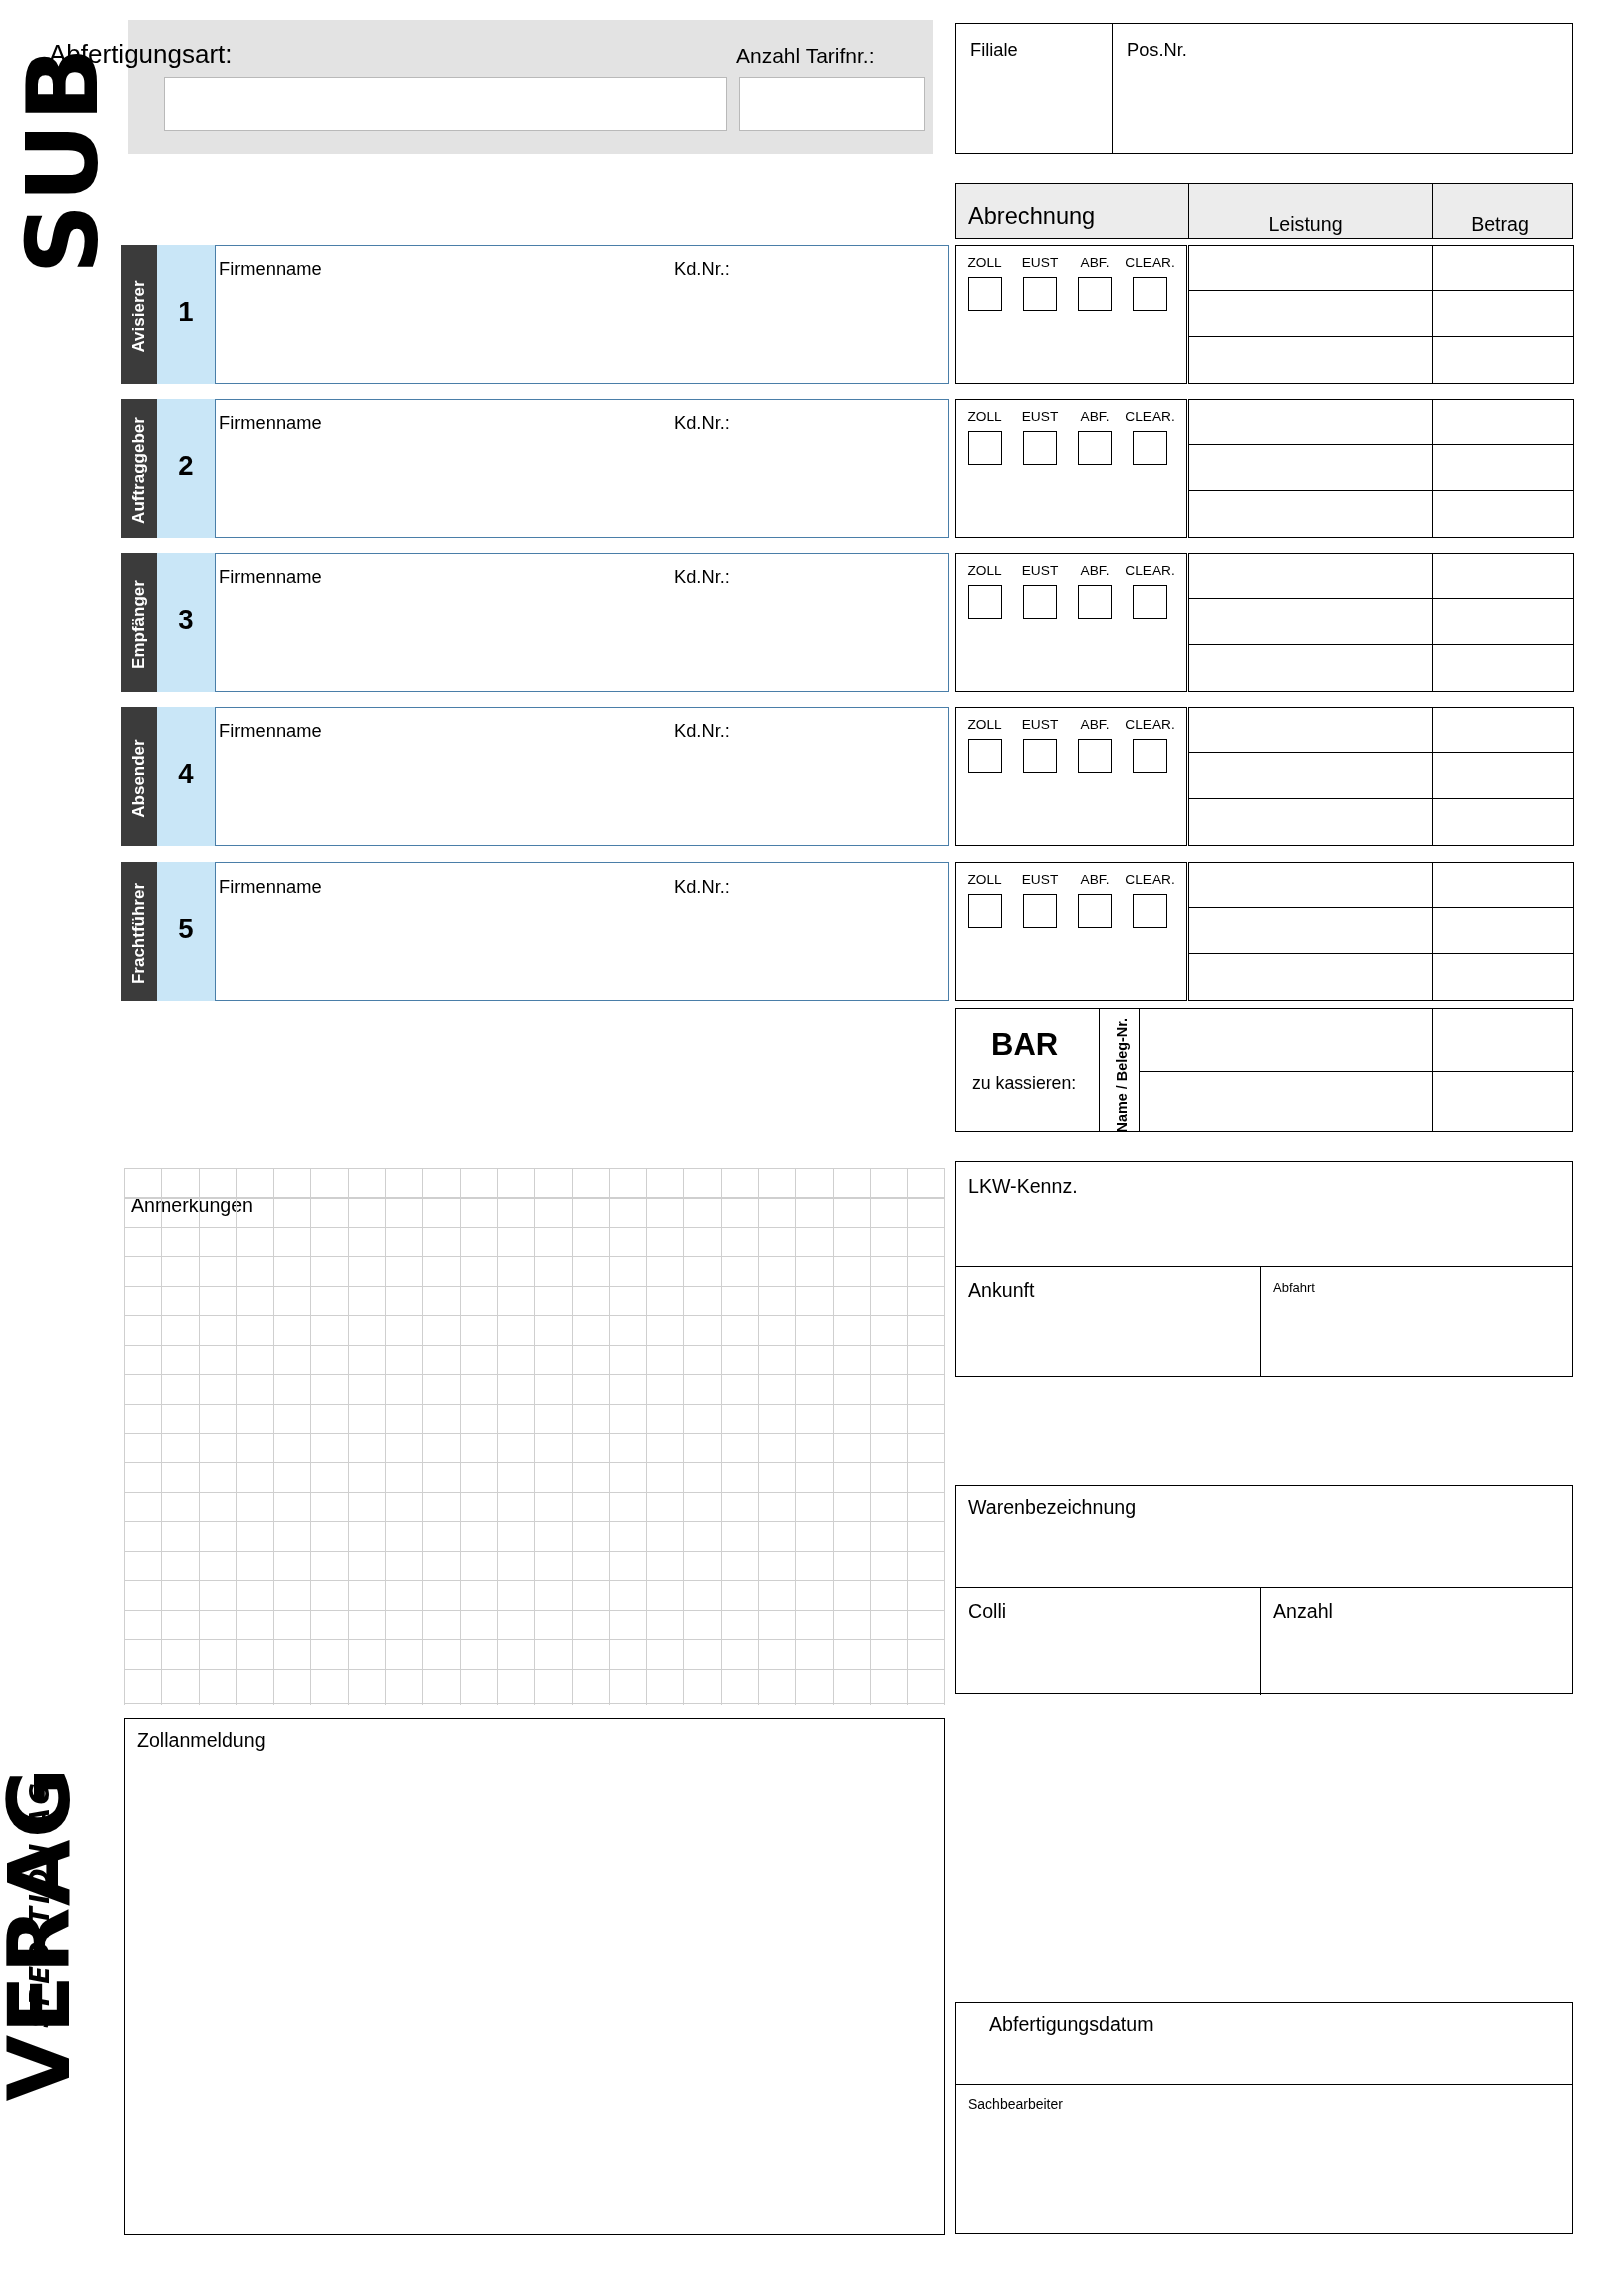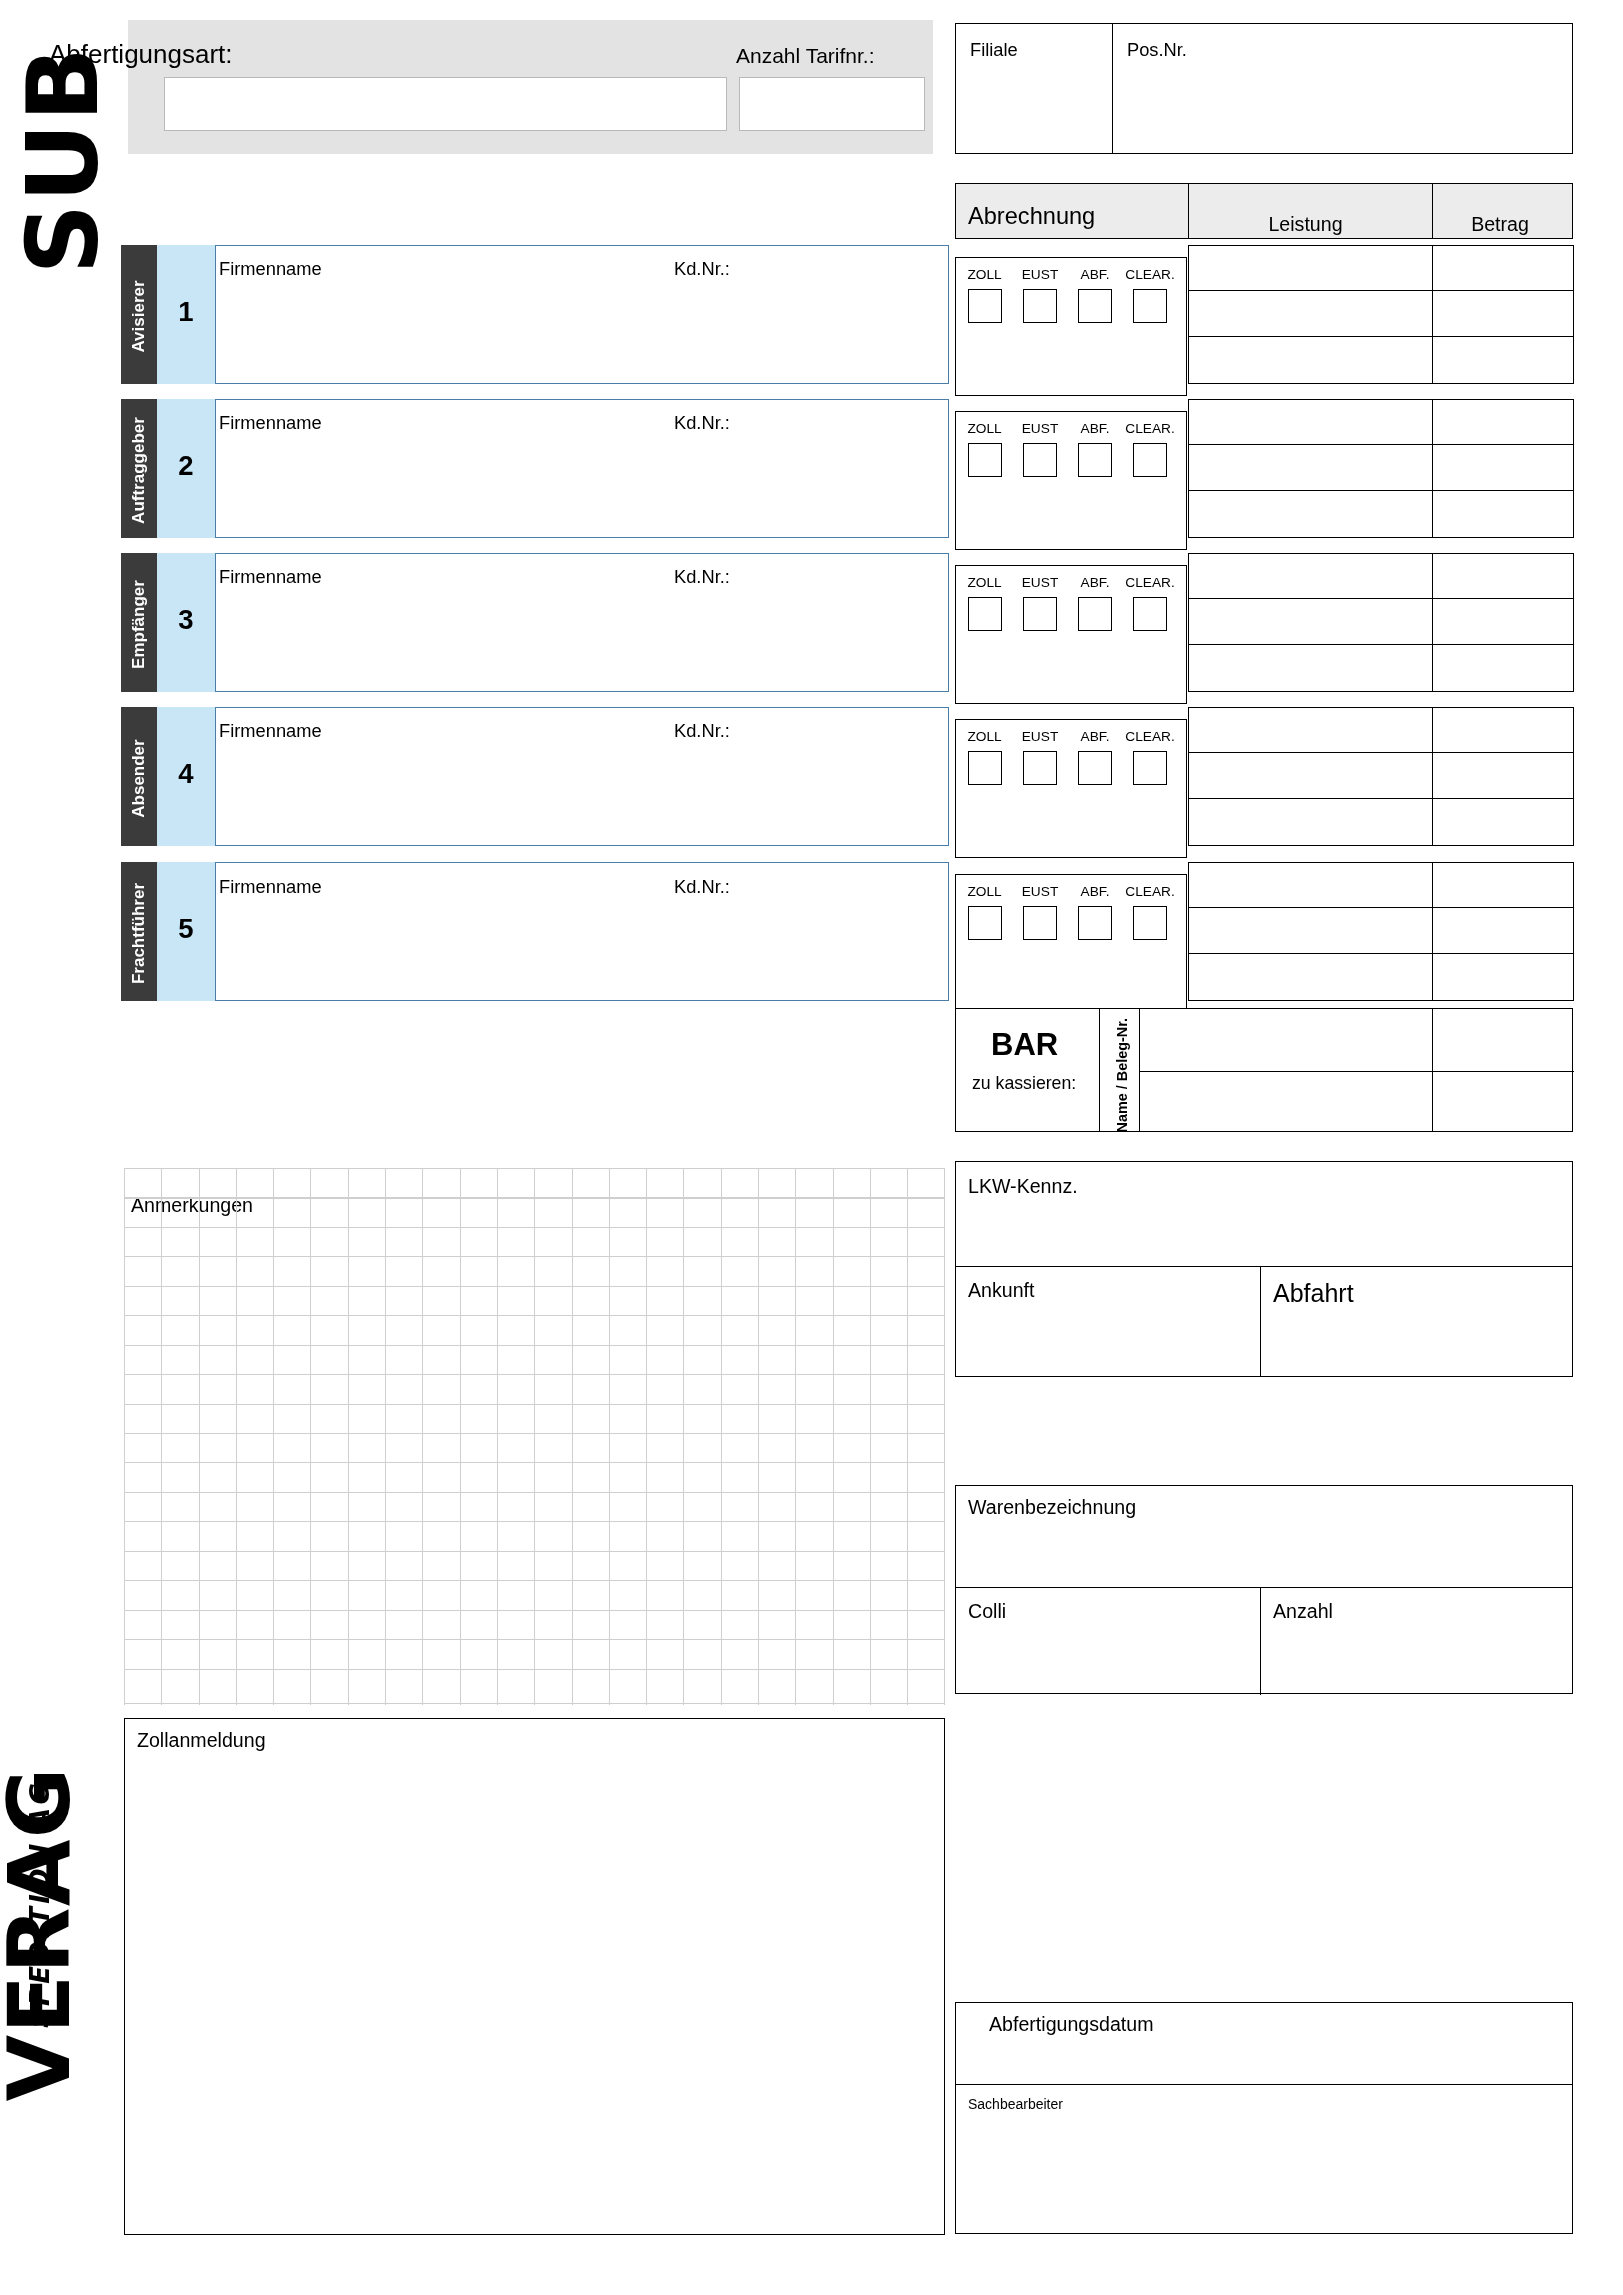--- a/index.html
+++ b/index.html
@@ -215,21 +215,20 @@
 
   
   .cbgroup {
     position: absolute;
     left: 955px;
     width: 232px;
     height: 139px;
     border: 1.3px solid #000;
     box-sizing: border-box;
     background: #fff;
-    margin-top: 12px;
   }
   .cb-label {
     position: absolute;
     font-size: 13.7px;
     width: 52px;
     text-align: center;
   }
   .cb-sq {
     position: absolute;
     width: 34px;
@@ -309,21 +308,21 @@
   
   .zoll-box { left: 124px; top: 1718px; width: 821px; height: 517px; }
   .zoll-title { left: 137px; top: 1731px; font-size: 19.6px; }
 
   
   .lkw-box { left: 955px; top: 1161px; width: 618px; height: 216px; }
   .lkw-title { left: 968px; top: 1177px; font-size: 19.6px; }
   .lkw-hdiv { position: absolute; left: 955px; top: 1266px; width: 618px; height: 1.3px; background: #000; }
   .lkw-vdiv { position: absolute; left: 1260px; top: 1266px; width: 1.3px; height: 111px; background: #000; }
   .ankunft-title { left: 968px; top: 1281px; font-size: 19.6px; }
-  .abfahrt-title { left: 1273px; top: 1281px; font-size: 25px; }
+  .abfahrt-title { left: 1273px; top: 1281px; font-size: 13px; }
 
   .ware-box { left: 955px; top: 1485px; width: 618px; height: 209px; }
   .ware-title { left: 968px; top: 1498px; font-size: 19.6px; }
   .ware-hdiv { position: absolute; left: 955px; top: 1587px; width: 618px; height: 1.3px; background: #000; }
   .ware-vdiv { position: absolute; left: 1260px; top: 1587px; width: 1.3px; height: 108px; background: #000; }
   .colli-title { left: 968px; top: 1602px; font-size: 19.6px; }
   .gewicht-title { left: 1273px; top: 1602px; font-size: 19.6px; }
 
   .abfdat-box { left: 955px; top: 2002px; width: 618px; height: 232px; }
   .abfdat-title { left: 989px; top: 2015px; font-size: 19.6px; }

